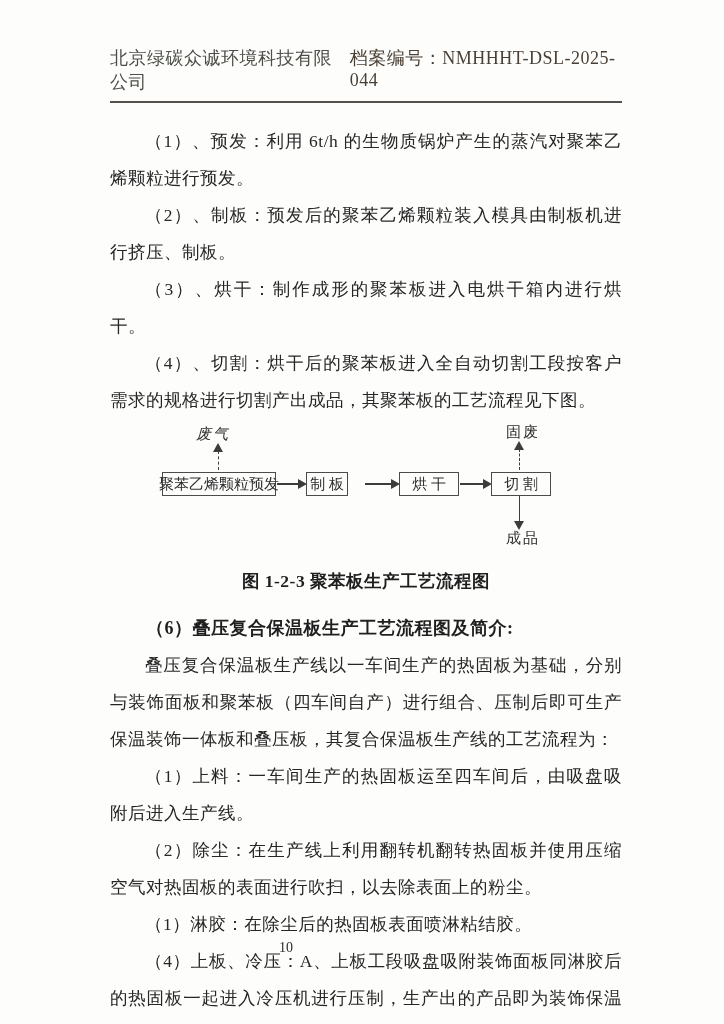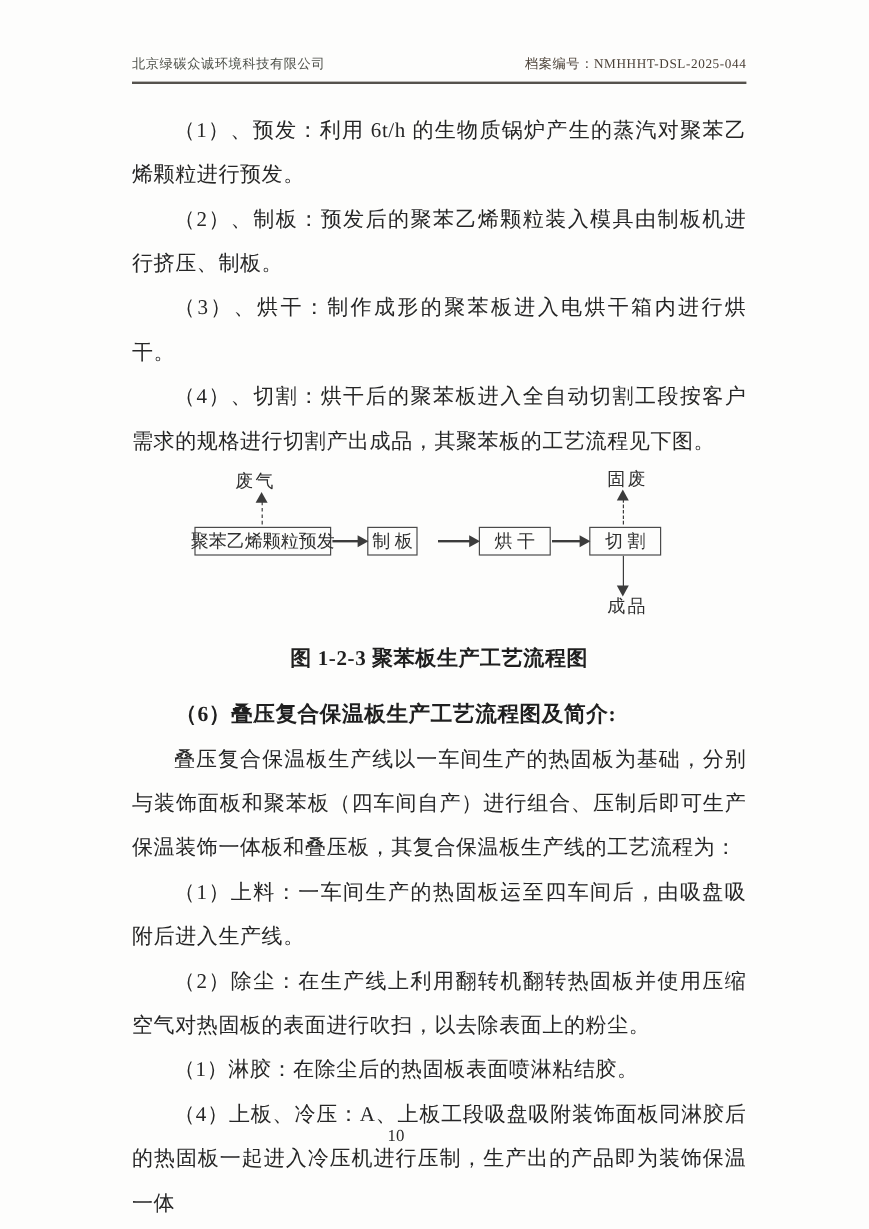--- a/index.html
+++ b/index.html
@@ -9,21 +9,21 @@
     font-family:"Liberation Serif","DejaVu Serif",serif;
     color:#2b2b2b;
     overflow:hidden;
   }
   .page{position:relative;width:724px;height:1024px;}
   .content{position:absolute;left:110px;top:46px;width:512px;}
 
   
   .hdr{
     display:flex;justify-content:space-between;align-items:baseline;
-    font-size:11px;letter-spacing:0.5px;
+    font-size:18px;letter-spacing:0.5px;
     padding-bottom:7px;border-bottom:2px solid #55524d;
   }
   .hdr-left{color:#4c4f48;}
   .hdr-right{color:#493f35;}
 
   
   .bodytext{margin-top:20px;}
   p.para{
     margin:0;font-size:17.5px;line-height:37px;letter-spacing:0.5px;
     text-align:justify;text-indent:2em;color:#262626;
@@ -61,42 +61,42 @@
   }
   .varrow-solid{position:absolute;width:0;border-left:1.8px solid #3c3c3c;}
   .varrow-solid::after{
     content:"";position:absolute;bottom:-8px;left:-5.7px;
     border-top:9px solid #3c3c3c;border-left:5px solid transparent;border-right:5px solid transparent;
   }
 
   
   .footer{
     position:absolute;left:0;top:940px;width:572px;
-    text-align:center;font-size:14px;color:#2b2b2b;margin-left:44px;
+    text-align:center;font-size:14px;color:#2b2b2b;
   }
 </style>
 </head>
 <body>
 
 <div class="page">
   <div class="content">
 
     <div class="hdr">
       <span class="hdr-left">北京绿碳众诚环境科技有限公司</span>
       <span class="hdr-right"><span>档案编号：</span><span>NMHHHT-DSL-2025-044</span></span>
     </div>
 
     <div class="bodytext">
       <p class="para">（1）、预发：利用 6t/h 的生物质锅炉产生的蒸汽对聚苯乙烯颗粒进行预发。</p>
       <p class="para">（2）、制板：预发后的聚苯乙烯颗粒装入模具由制板机进行挤压、制板。</p>
       <p class="para">（3）、烘干：制作成形的聚苯板进入电烘干箱内进行烘干。</p>
       <p class="para">（4）、切割：烘干后的聚苯板进入全自动切割工段按客户需求的规格进行切割产出成品，其聚苯板的工艺流程见下图。</p>
 
       <div class="diagram">
-        <span class="dlabel" style="left:86px;top:2px;">废气</span>
+        <span class="dlabel" style="left:86px;top:2px;font-style:italic;">废气</span>
         <span class="dlabel" style="left:396px;top:0px;">固废</span>
         <span class="dlabel" style="left:396px;top:106px;">成品</span>
 
         <div class="varrow-dashed" style="left:108px;top:28px;height:19px;"></div>
         <div class="varrow-dashed" style="left:409px;top:26px;height:21px;"></div>
         <div class="varrow-solid" style="left:409px;top:73px;height:26px;"></div>
 
         <div class="dbox" style="left:52px;width:114px;text-align:right;">聚苯乙烯颗粒预发</div>
         <div class="dbox" style="left:196px;width:42px;">制 板</div>
         <div class="dbox" style="left:289px;width:60px;">烘 干</div>

